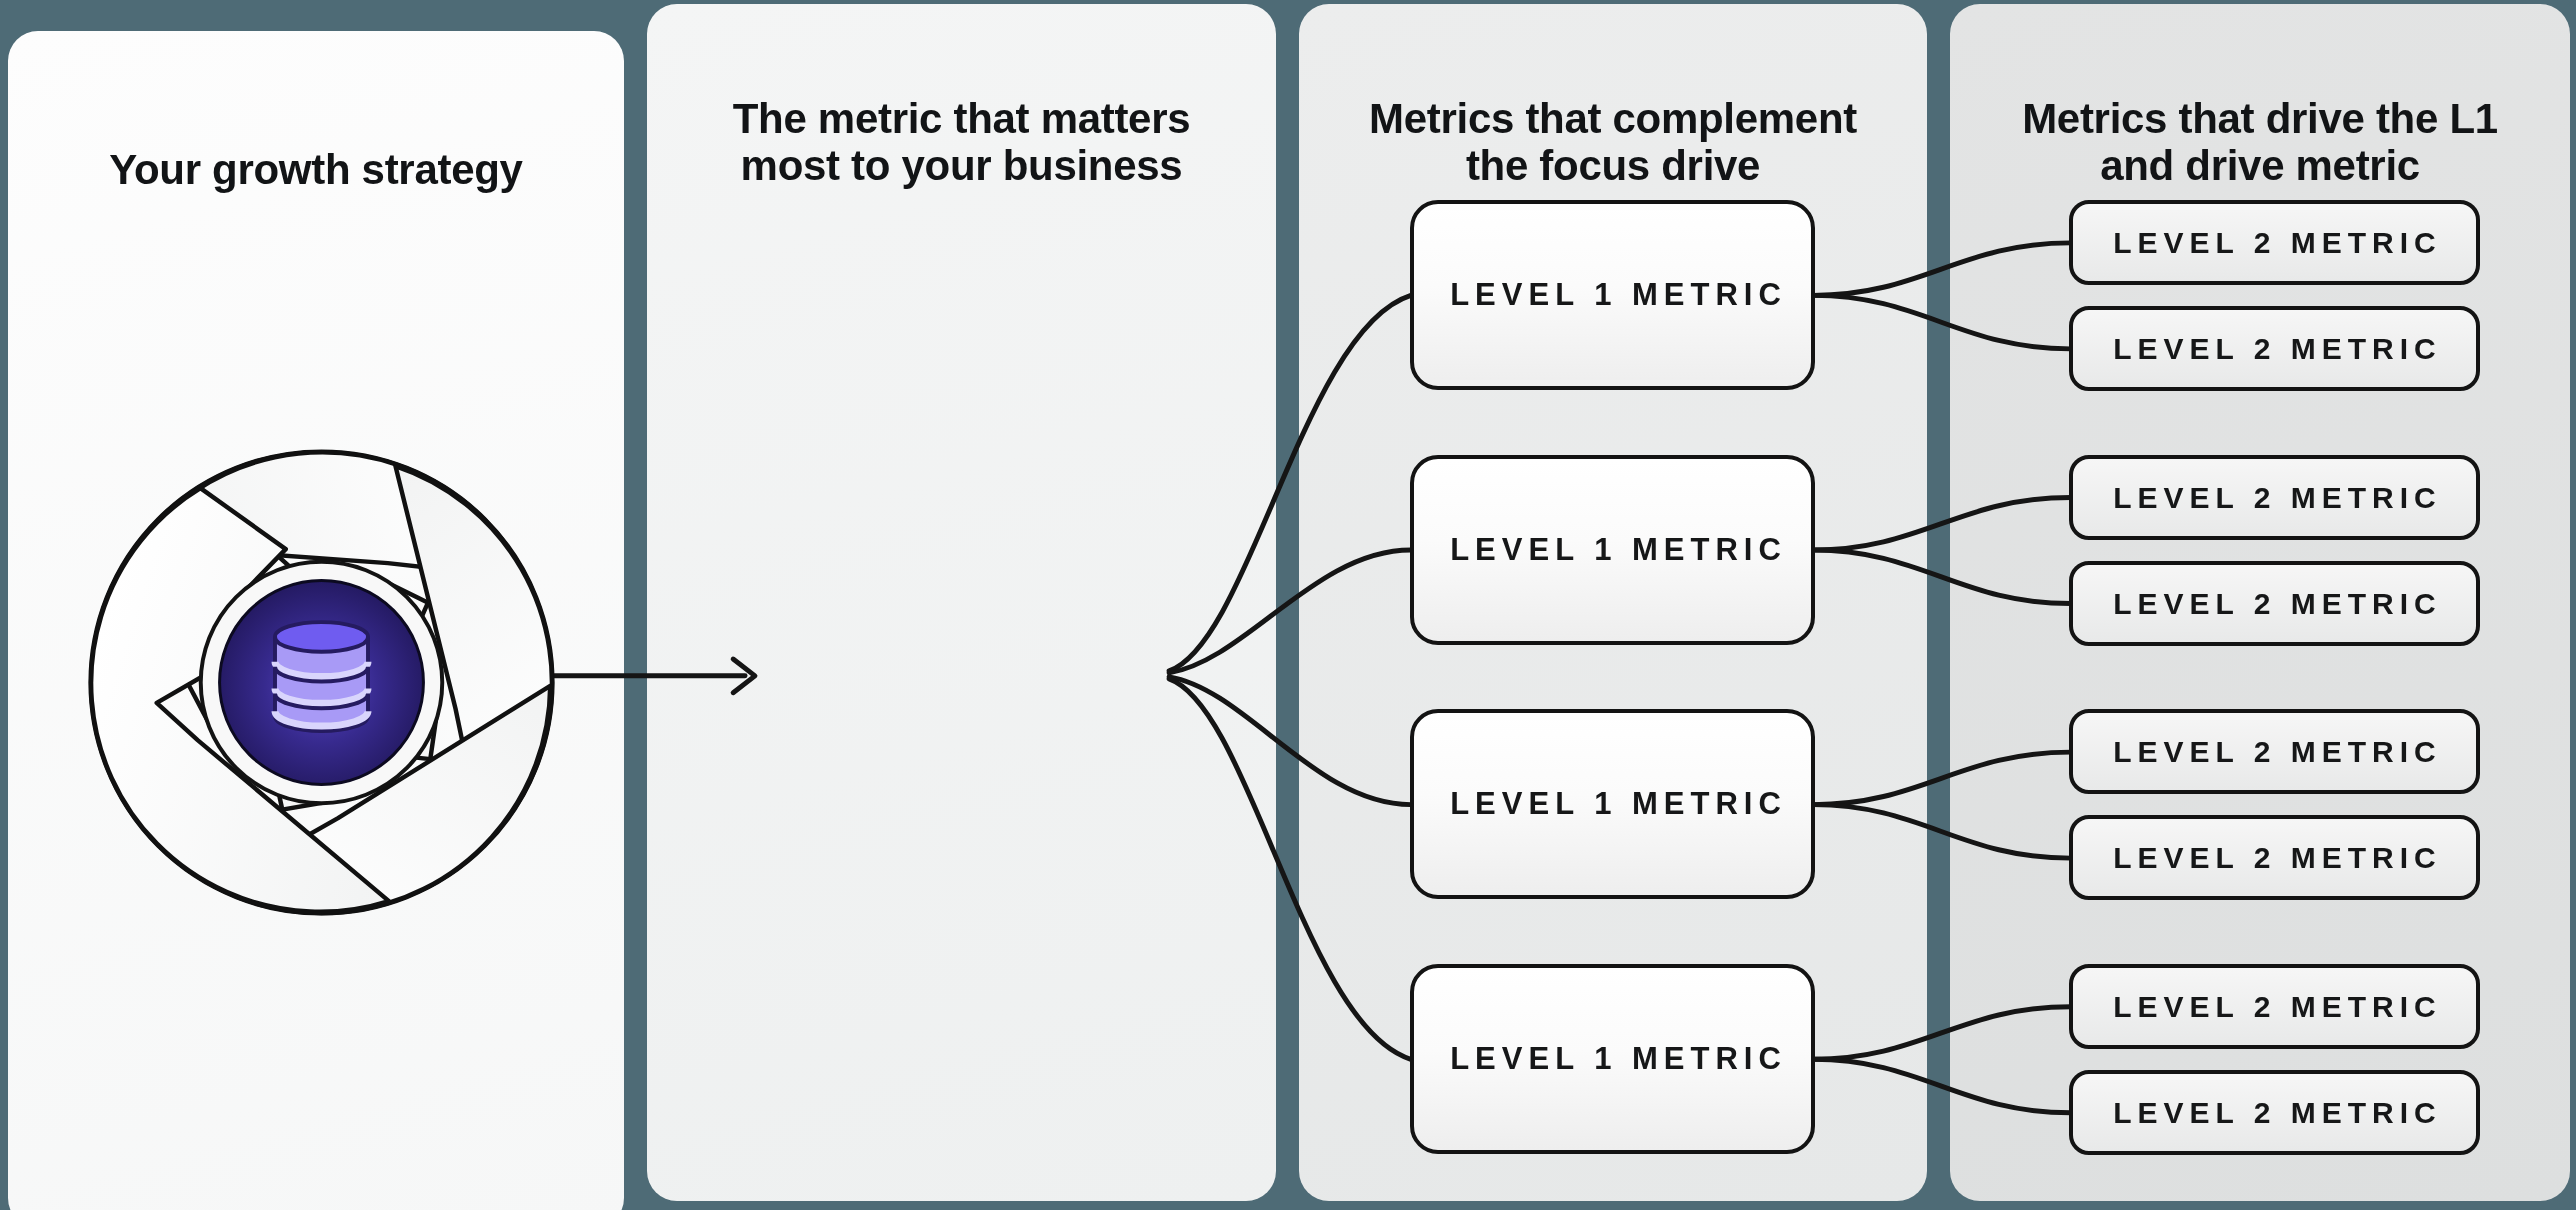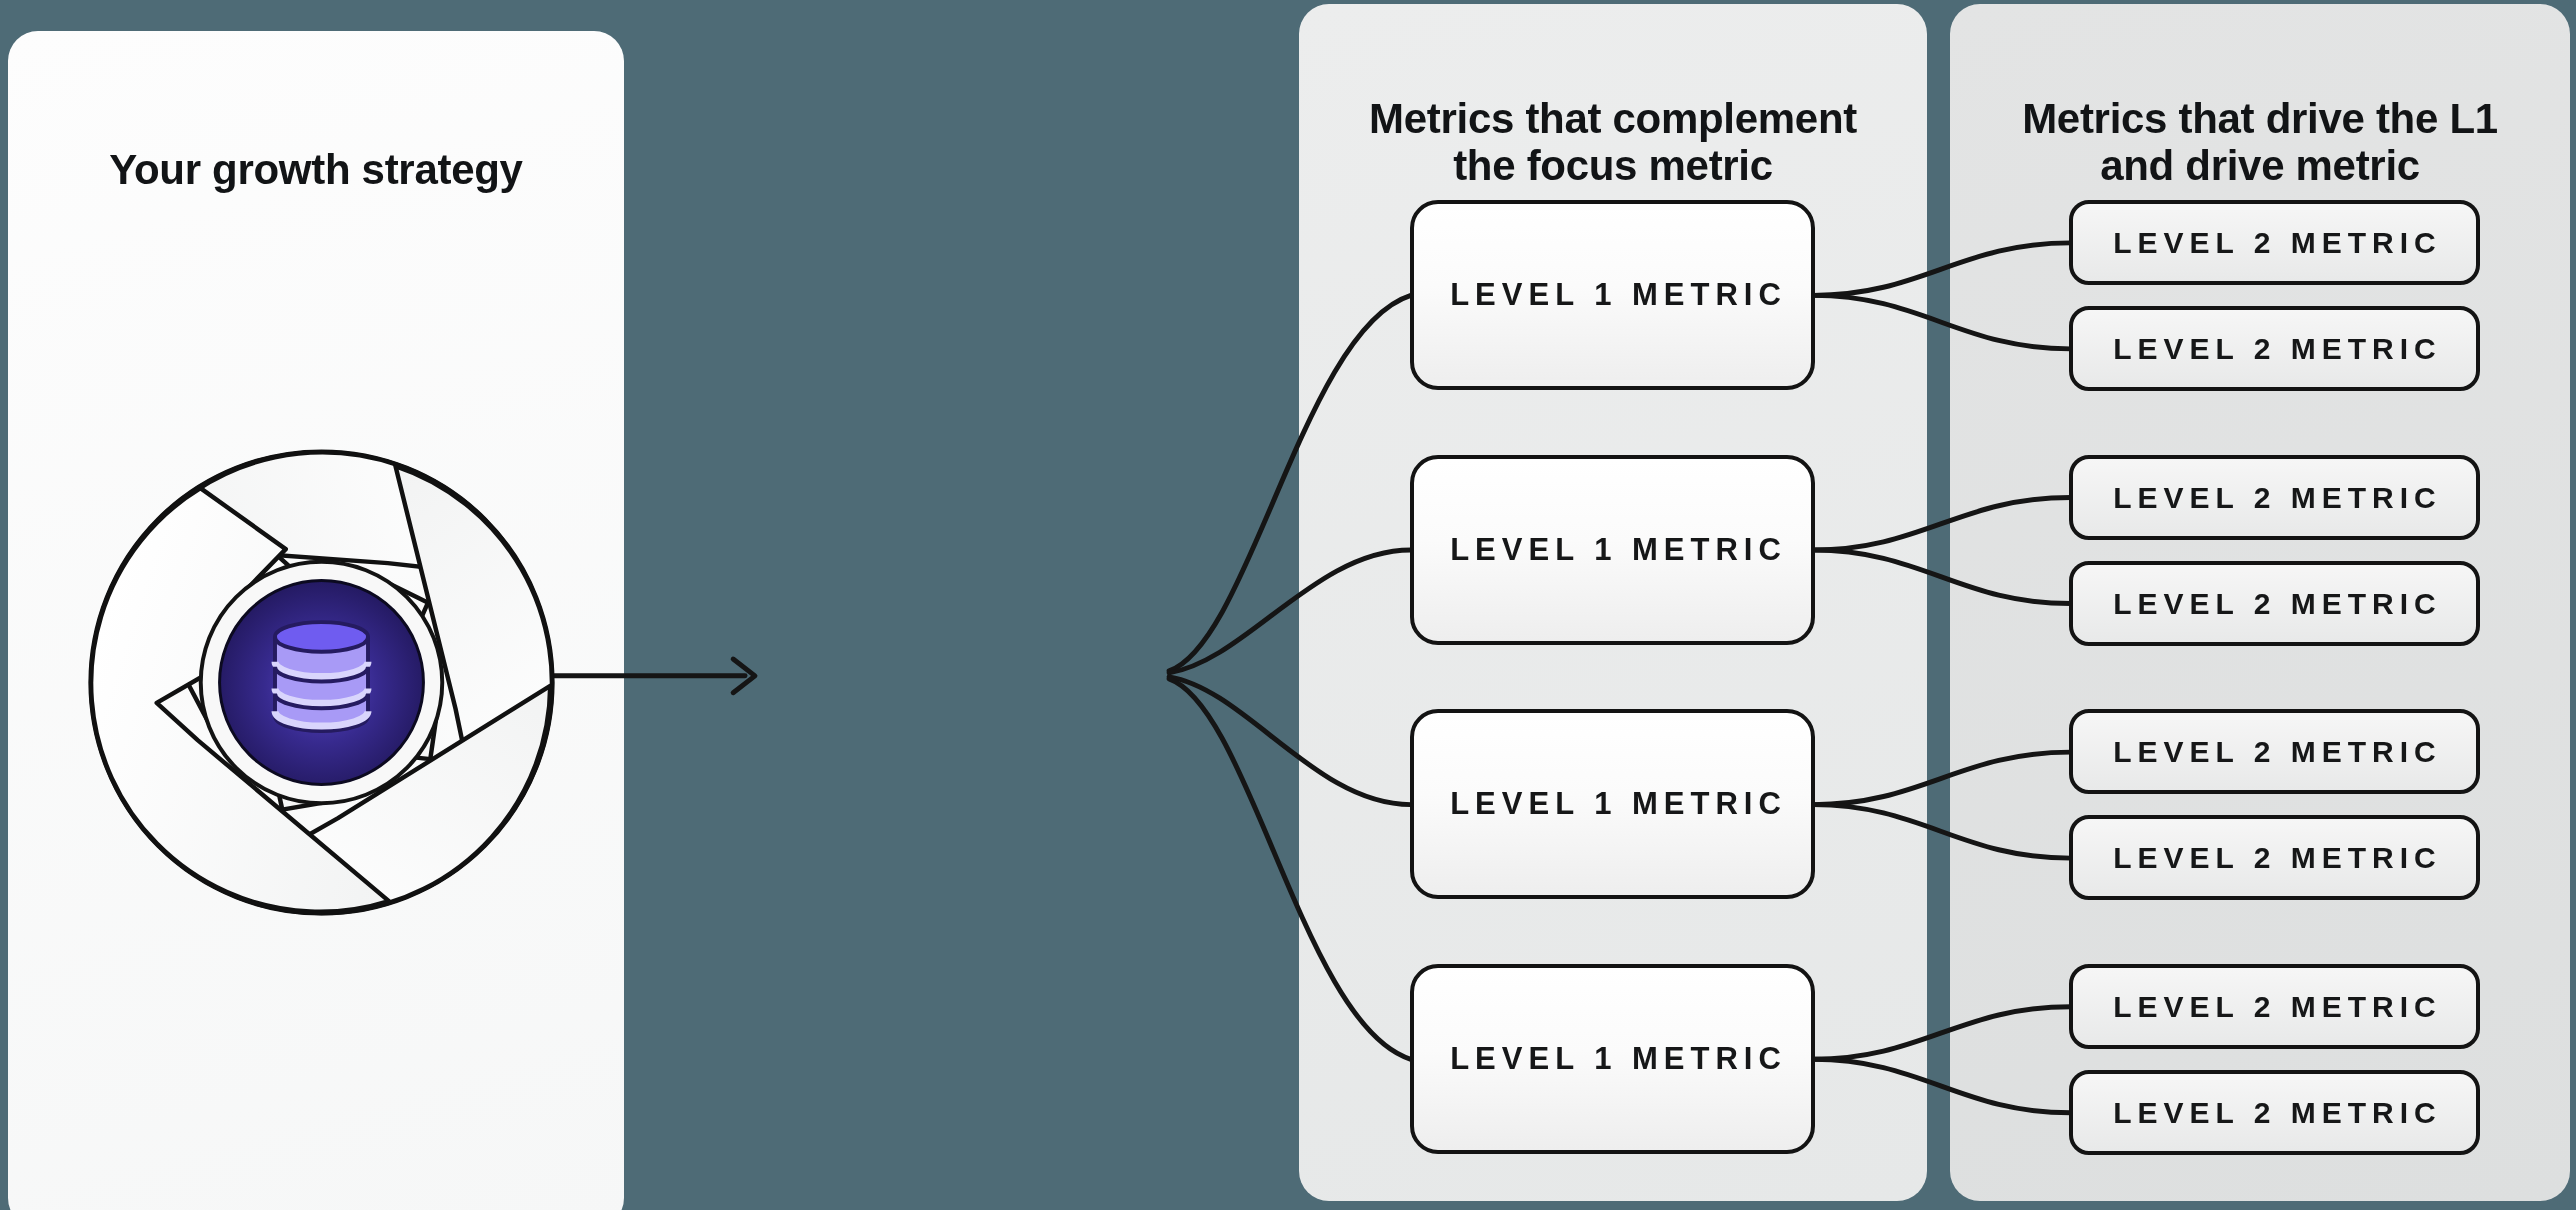--- a/index.html
+++ b/index.html
@@ -30,22 +30,25 @@
   #flywheel{position:absolute;left:79px;top:440px;width:485px;height:485px;z-index:2;}
 </style>
 </head>
 <body>
 
 <div id="stage">
 
   <section class="panel p1">
     <h2 class="panel-title">Your growth strategy</h2>
   </section>
+  <section class="panel p2">
+    <h2 class="panel-title">The metric that matters most to your business</h2>
+  </section>
   <section class="panel p3">
-    <h2 class="panel-title">Metrics that complement the focus metric</h2>
+    <h2 class="panel-title">Metrics that complement the focus drive</h2>
   </section>
   <section class="panel p4">
     <h2 class="panel-title">Metrics that drive the L1 and drive metric</h2>
   </section>
 
   <svg id="overlay" viewBox="0 0 2600 1222" fill="none" stroke="#151515" stroke-width="5" stroke-linecap="round" stroke-linejoin="round">
 
     <g>
       <line x1="556" y1="682" x2="752" y2="682"></line>
       <path d="M740 665 L762 682 L740 699"></path>

